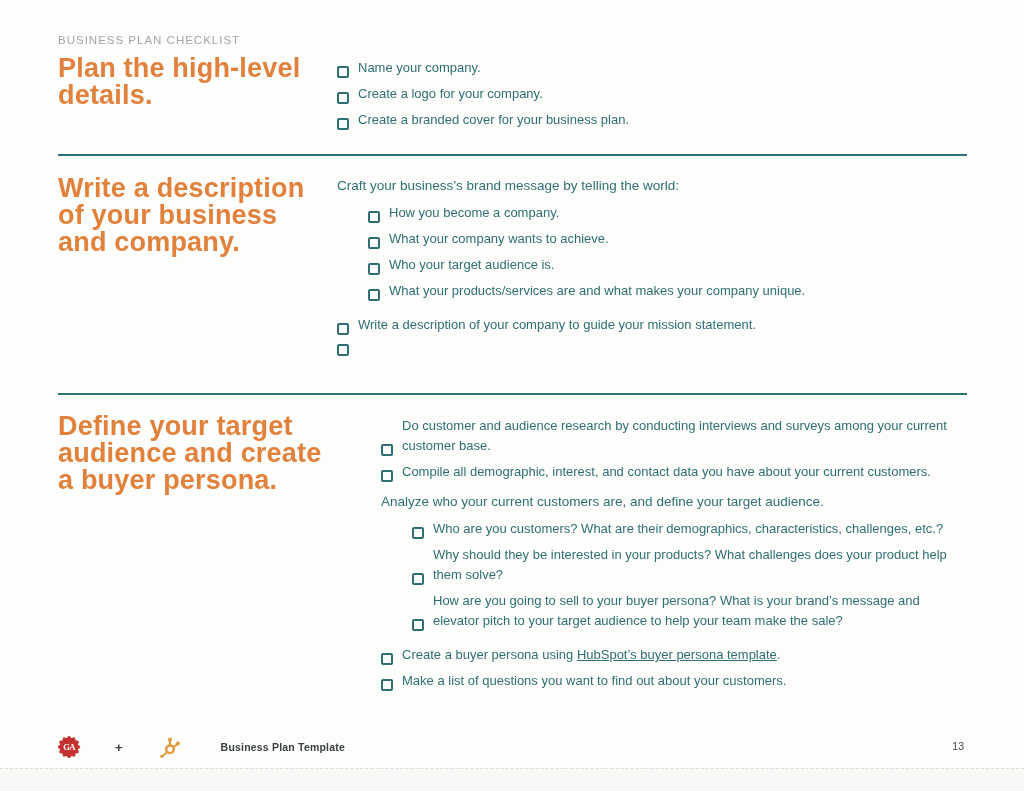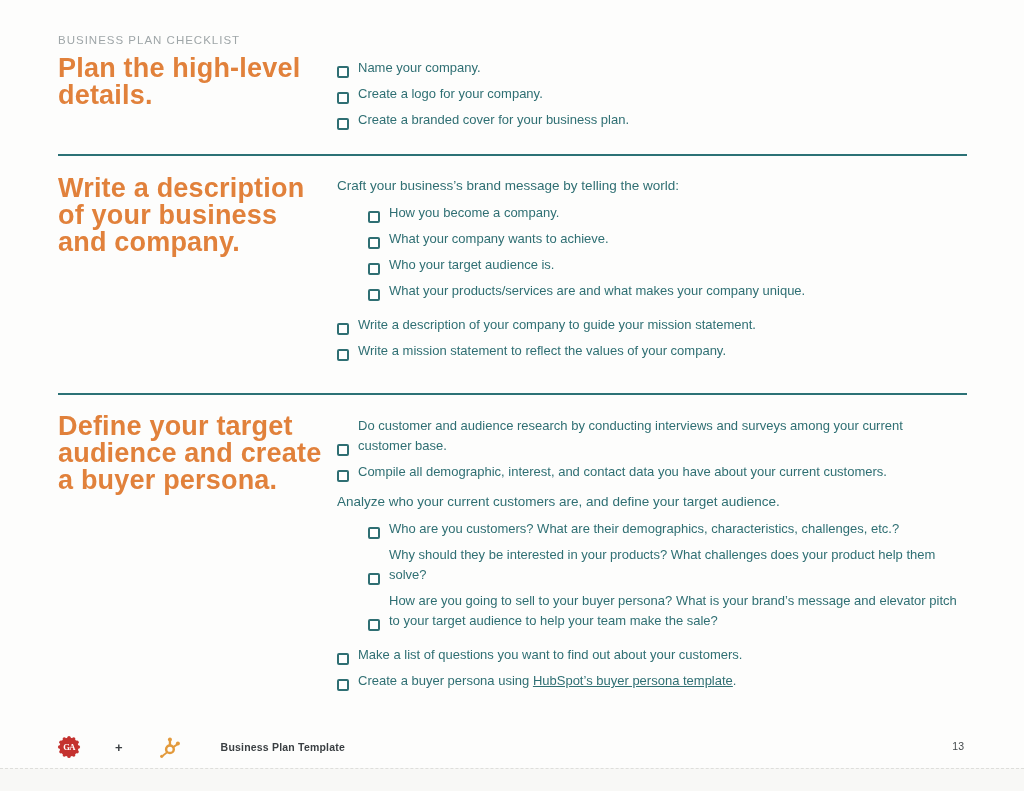--- a/index.html
+++ b/index.html
@@ -31,21 +31,21 @@
   }
   #sections{
     position:absolute;left:58px;top:55px;right:57px;
   }
   .section{
     display:flex;
     align-items:flex-start;
   }
   .section:nth-child(1){height:101px;border-bottom:2px solid var(--divider);}
   .section:nth-child(2){padding-top:19px;height:239px;border-bottom:2px solid var(--divider);}
-  .section:nth-child(3){padding-top:18px;}
+  .section:nth-child(3){padding-top:18px;gap:44px;}
   .section-heading{
     width:279px;flex:none;
     font-size:27px;line-height:27px;font-weight:bold;
     letter-spacing:0.2px;
     color:var(--orange);
     white-space:pre-line;
   }
   .section-items{flex:1;min-width:0;padding-top:3px;}
   .subheading{
     font-size:13.5px;font-weight:normal;color:var(--teal);
@@ -150,21 +150,20 @@
               <span class="item-text">What your products/services are and what makes your company unique.</span>
             </div>
           </div>
           <div class="group">
             <div class="item">
               <span class="checkbox"></span>
               <span class="item-text">Write a description of your company to guide your mission statement.</span>
             </div>
             <div class="item">
               <span class="checkbox"></span>
-              <span class="item-text">Write a mission statement to reflect the values of your company.</span>
             </div>
           </div>
         </div>
   </div>
 
   <div class="section">
     <div class="section-heading">Define your target
 audience and create
 a buyer persona.</div>
     <div class="section-items">
@@ -189,25 +188,25 @@
               <span class="item-text">Why should they be interested in your products? What challenges does your product help them solve?</span>
             </div>
             <div class="item">
               <span class="checkbox"></span>
               <span class="item-text">How are you going to sell to your buyer persona? What is your brand’s message and elevator pitch to your target audience to help your team make the sale?</span>
             </div>
           </div>
           <div class="group">
             <div class="item">
               <span class="checkbox"></span>
+              <span class="item-text"><span>Create a buyer persona using </span><span class="link">HubSpot’s buyer persona template</span><span>.</span></span>
+            </div>
+            <div class="item">
+              <span class="checkbox"></span>
               <span class="item-text">Make a list of questions you want to find out about your customers.</span>
-            </div>
-            <div class="item">
-              <span class="checkbox"></span>
-              <span class="item-text"><span>Create a buyer persona using </span><span class="link">HubSpot’s buyer persona template</span><span>.</span></span>
             </div>
           </div>
         </div>
   </div>
 </div>
 
   <div class="footer">
     <svg class="logo-ga" viewBox="0 0 24 24">
       <g fill="var(--ga-red)">
         <circle cx="12" cy="2.6" r="1.7"></circle>

